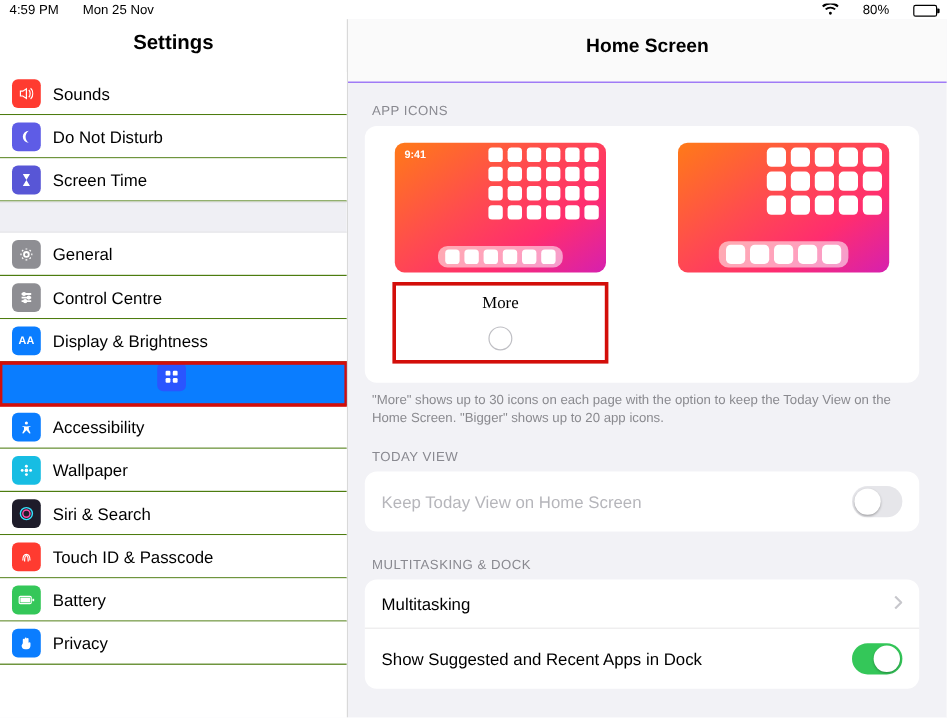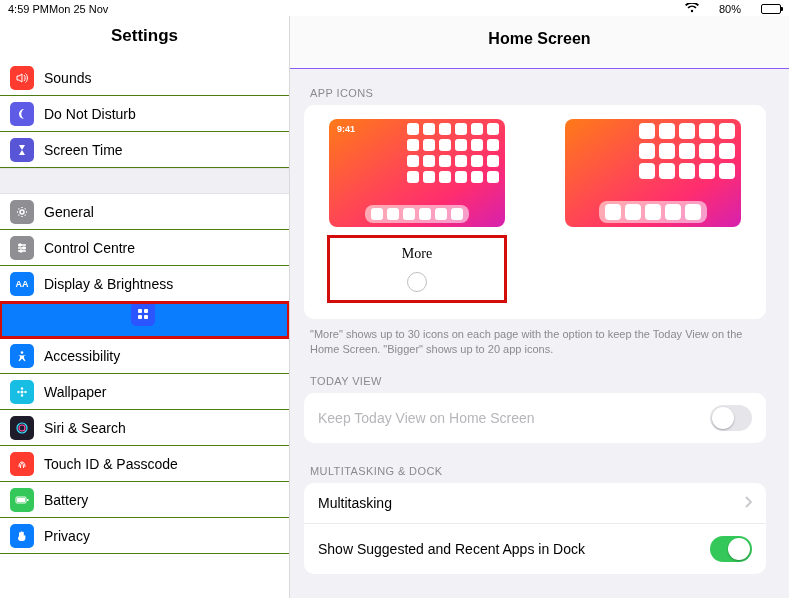--- a/index.html
+++ b/index.html
@@ -1,20 +1,20 @@
 <!DOCTYPE html>
 <html><head>
 <meta charset="utf-8">
 <style>
 * { margin: 0; padding: 0; box-sizing: border-box; font-family: -apple-system, "Helvetica Neue", Arial, sans-serif; -webkit-font-smoothing: antialiased; }
 html, body { width: 789px; height: 598px; background: #fff; overflow: hidden; }
 
 
 .status-bar { display: flex; justify-content: space-between; align-items: center; padding: 2px 8px 0 8px; font-size: 11px; font-weight: 500; height: 16px; }
-.status-left { display: flex; gap: 0; }
+.status-left { display: flex; gap: 20px; }
 .status-right { display: flex; align-items: center; gap: 20px; }
 .battery-icon { display:inline-block; width:20px; height:10px; border:1px solid #000; border-radius:2px; position:relative; }
 .battery-icon::after { content:""; position:absolute; right:-3px; top:2px; width:2px; height:4px; background:#000; border-radius:0 1px 1px 0; }
 .battery-fill { background:#000; height:100%; width:80%; }
 
 .app { display:flex; height: calc(598px - 16px); }
 
 
 .sidebar { width: 290px; border-right: 1px solid #d9d9d9; display:flex; flex-direction:column; }
 .sidebar-title { text-align:center; font-size:17px; font-weight:700; padding: 10px 0 14px 0; }

